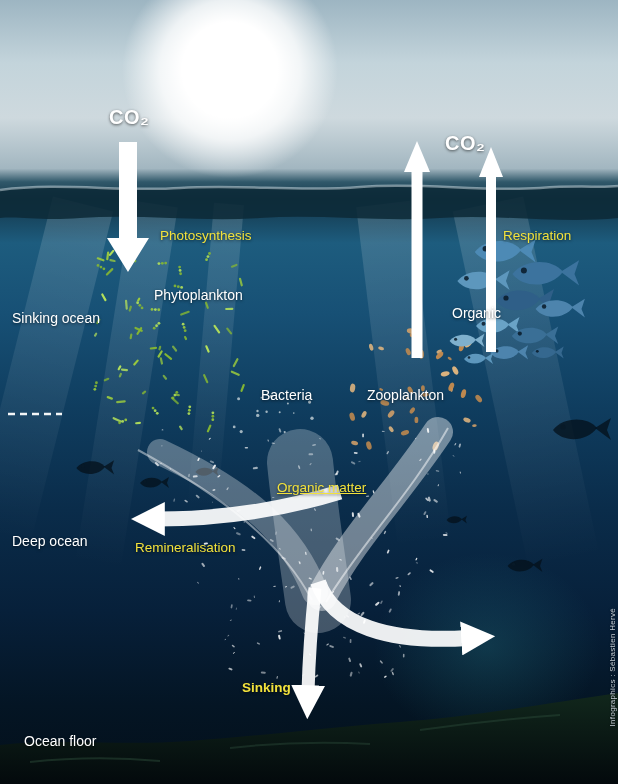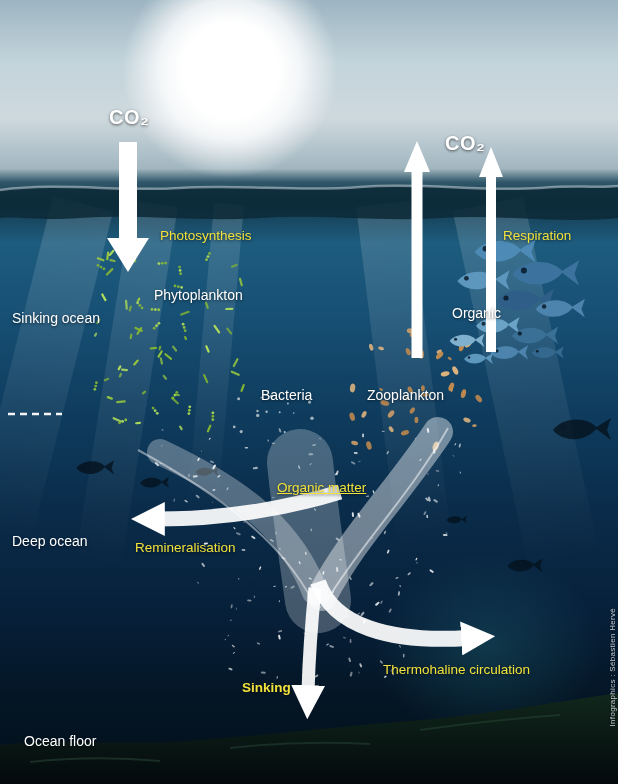--- a/index.html
+++ b/index.html
@@ -448,18 +448,17 @@
   <div class="label" id="lbl-phytoplankton">Phytoplankton</div>
   <div class="label" id="lbl-surface-ocean">Sinking ocean</div>
   <div class="label co2" id="lbl-co2-right">CO₂</div>
   <div class="label yellow" id="lbl-respiration">Respiration</div>
   <div class="label" id="lbl-fishes">Organic</div>
   <div class="label" id="lbl-bacteria">Bacteria</div>
   <div class="label" id="lbl-zooplankton">Zooplankton</div>
   <div class="label yellow" id="lbl-organic-matter">Organic matter</div>
   <div class="label" id="lbl-deep-ocean">Deep ocean</div>
   <div class="label yellow" id="lbl-remineralisation">Remineralisation</div>
-  <div class="label yellow" id="lbl-thermohaline">Thermohaline circulation</div>
   <div class="label yellow" id="lbl-sinking">Sinking</div>
   <div class="label" id="lbl-ocean-floor">Ocean floor</div>
 
   <div class="credit">Infographics : Sébastien Hervé</div>
 </div>
 
 </body></html>

